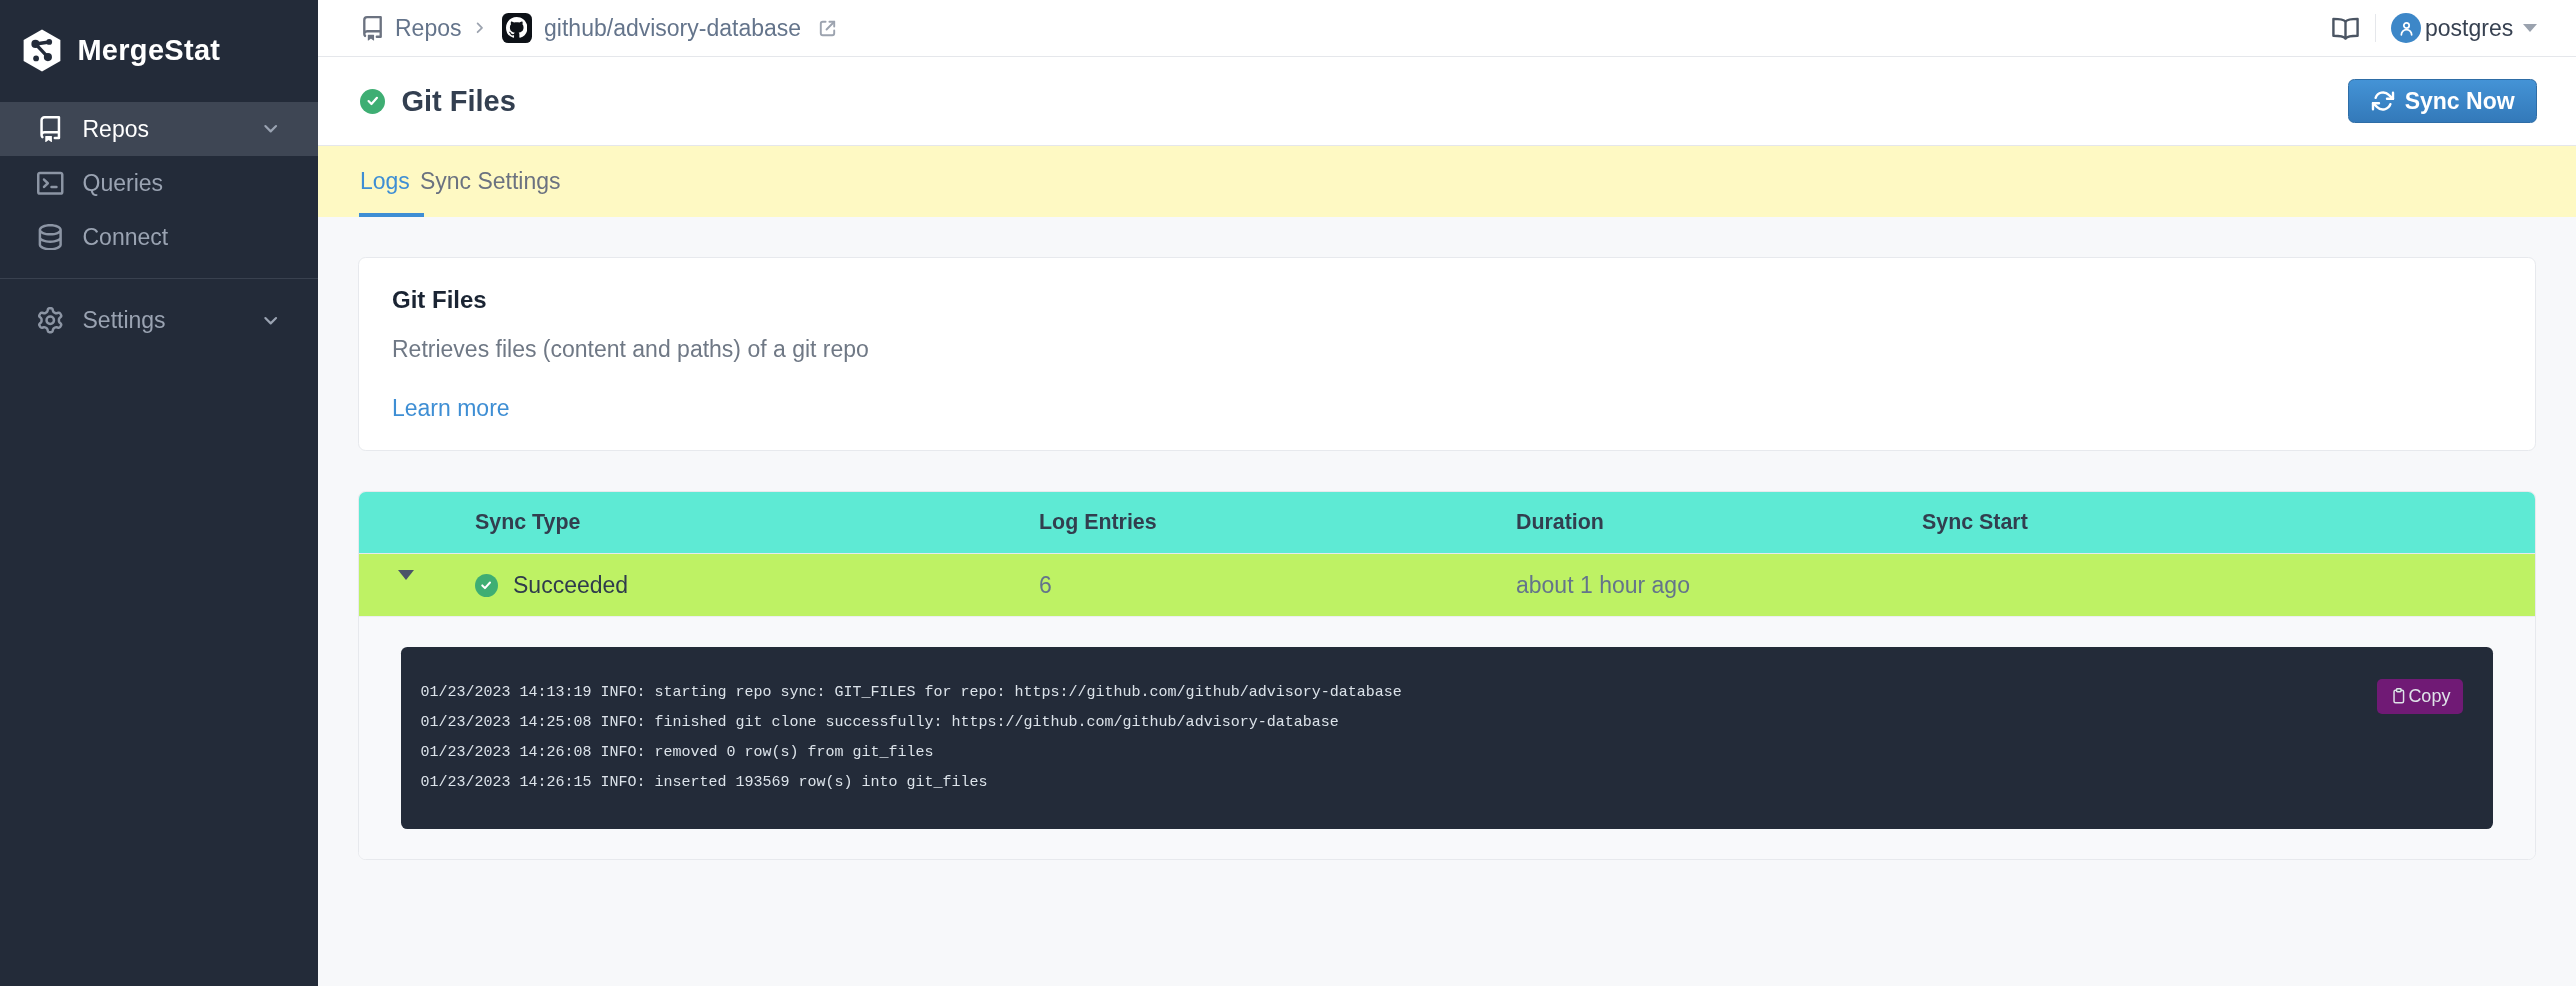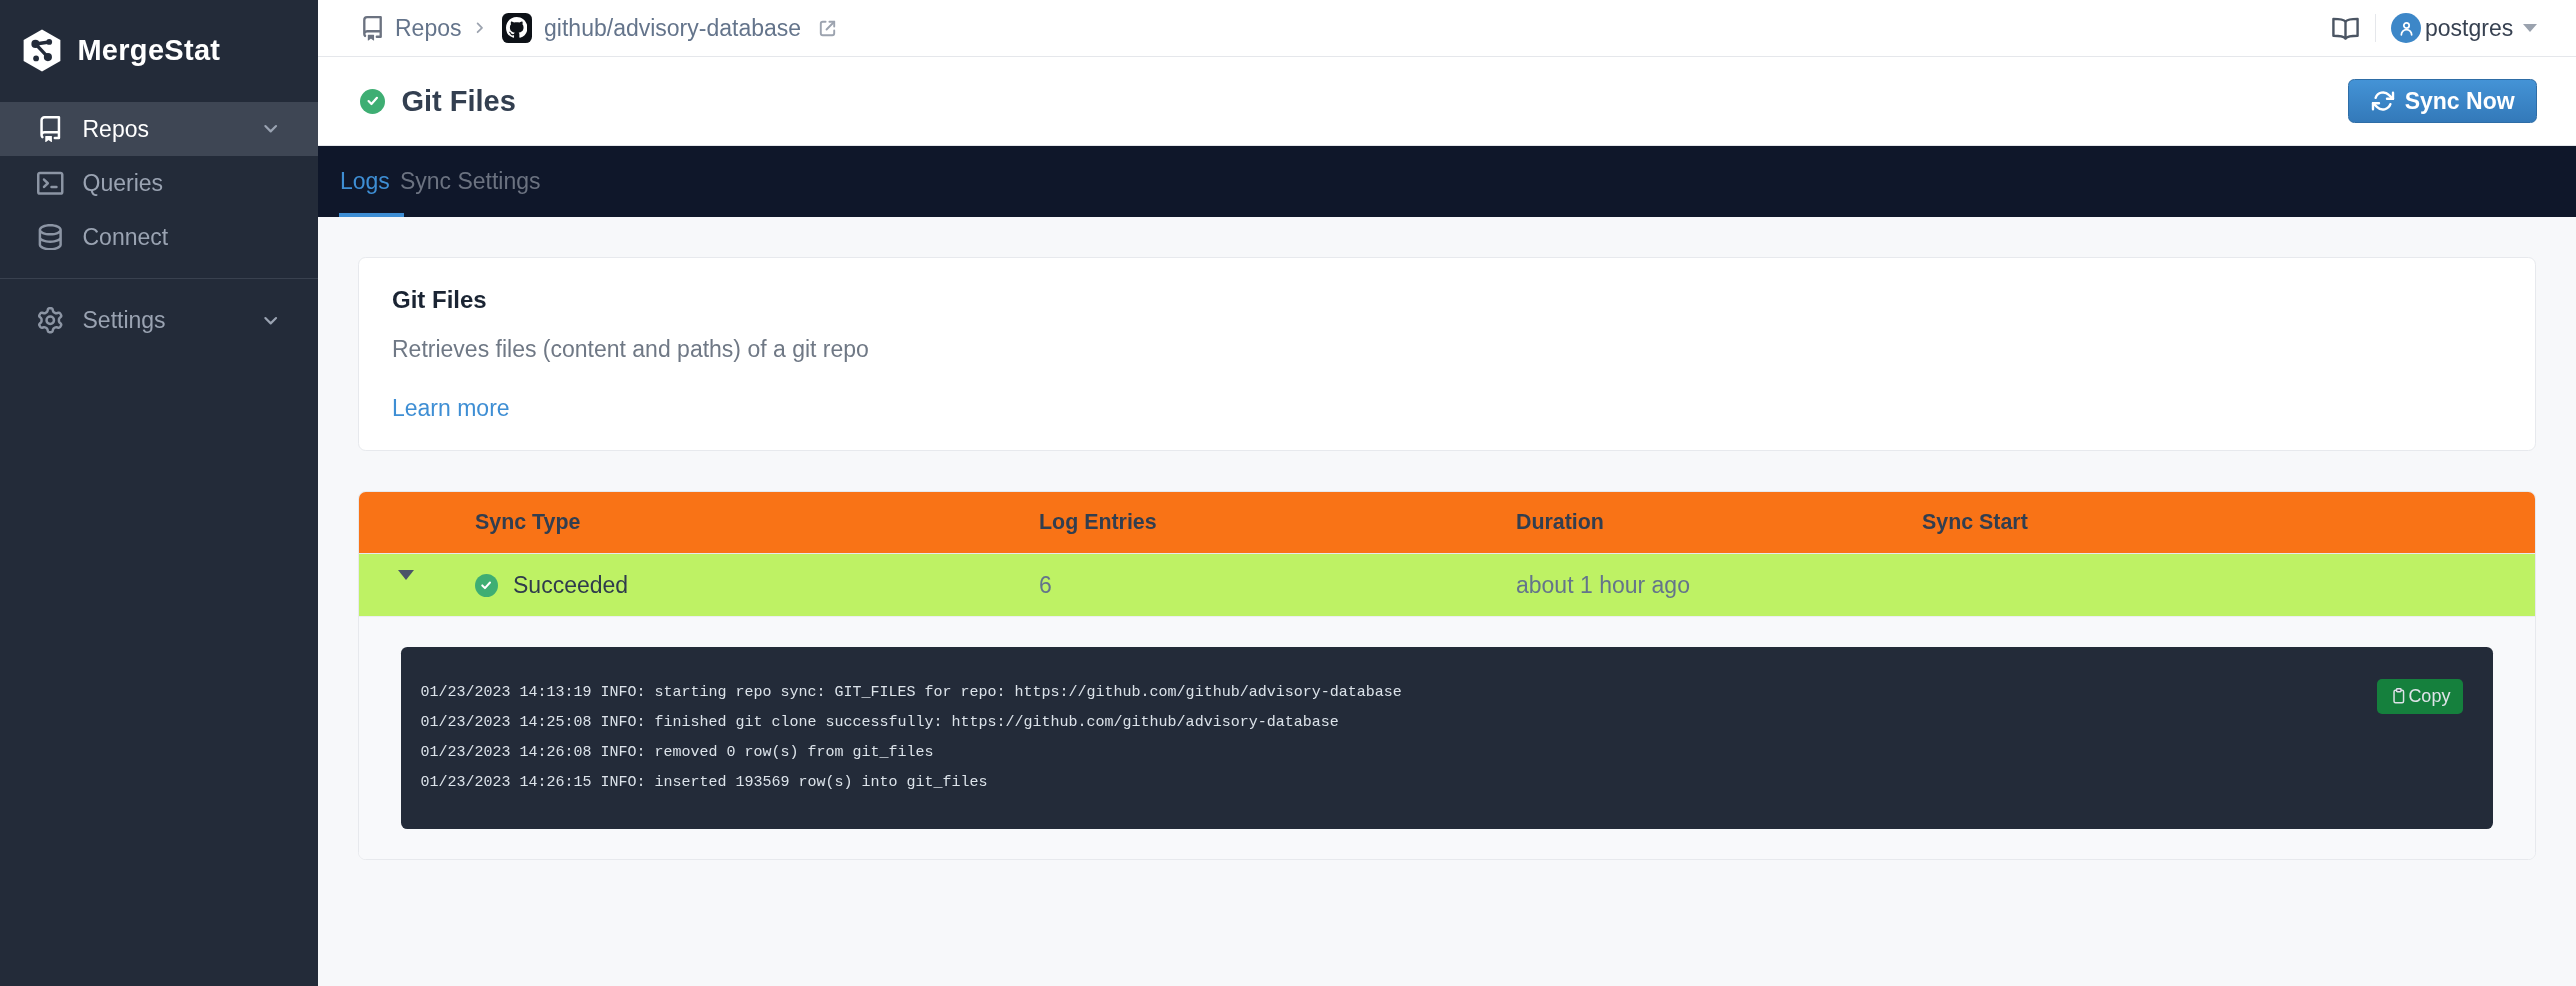--- a/index.html
+++ b/index.html
@@ -42,47 +42,47 @@
   .pagehead { height:89px; border-bottom:1.3px solid #e5e7eb; display:flex; align-items:center; justify-content:space-between; padding:0 39px 0 42px; background:#fff; }
   .pagehead-left { display:flex; align-items:center; gap:16.4px; }
   .status-circle { border-radius:50%; background:#3eae73; display:flex; align-items:center; justify-content:center; }
   .status-circle.lg { width:25px; height:25px; }
   .status-circle.sm { width:23px; height:23px; }
   .status-circle svg { width:62%; height:62%; }
   .page-title { font-size:29px; font-weight:700; color:#333f50; }
   .sync-btn { display:flex; align-items:center; gap:10px; height:44px; padding:0 21.4px; border-radius:6.3px; background:linear-gradient(#4493d6,#3379b9); border:1.3px solid #2e6da6; color:#ffffff; font-size:23px; font-weight:700; cursor:pointer;text-align:right; }
   .sync-btn svg { width:24px; height:24px; }
 
-  .tabbar { height:71px; background:#0f172a; display:flex; align-items:center; padding-left:22px; }
+  .tabbar { height:71px; background:#fef9c3; display:flex; align-items:center; padding-left:42px; }
   .tab { position:relative; height:100%; display:flex; align-items:center; font-size:23px; cursor:pointer; }
   .tab.active { color:#3e8ed4; }
   .tab.active::after { content:""; position:absolute; left:-1.3px; bottom:0; width:calc(100% + 15px); height:4.4px; background:#3e8ed4; }
   .tab.inactive { color:#6b7280; margin-left:10px; }
 
   .content { flex:1; background:#f7f8fa; padding:40px 40px 0 40px; overflow:hidden; }
 
   .card { background:#ffffff; border:1.3px solid #e7e9ed; border-radius:7.6px; }
   .info-card { padding:26.5px 33px 28px 33px; margin-bottom:40px; }
   .info-title { font-size:24px; font-weight:700; color:#1a2433; line-height:30px; margin-bottom:20px; }
   .info-desc { font-size:23px; color:#6f7885; line-height:28px; margin-bottom:31.5px; }
   .learn-link { font-size:23px; color:#3e8ed4; line-height:28px; cursor:pointer; display:inline-block; }
 
   .table-card { overflow:hidden; }
   .t-grid { display:grid; grid-template-columns:83px 564px 477px 406px auto; align-items:center; padding-left:33px; }
-  .t-head { height:62px; background:#f97316; border-bottom:1.3px solid #e7e9ed; }
+  .t-head { height:62px; background:#5eead4; border-bottom:1.3px solid #e7e9ed; }
   .t-head .th { font-size:21.4px; font-weight:700; color:#323e4f; }
   .t-row { height:63px; background:#bef264; border-bottom:1.3px solid #eceef1; cursor:pointer; }
   .toggle-tri { width:0; height:0; border-left:8.2px solid transparent; border-right:8.2px solid transparent; border-top:10px solid #4a5568; margin-left:6.3px; cursor:pointer; }
   .status-cell { display:flex; align-items:center; gap:15px; font-size:23px; font-weight:500; color:#2f3b4c; }
   .td { font-size:23px; color:#64748b; }
 
   .row-expand { background:#f8f9fb; padding:30px 42px 30px 42px; }
   .log-box { position:relative; background:#232b39; border-radius:6.3px; padding:31px 19px 31px 19.5px; }
   .log-line { font-family:Liberation Mono, monospace; font-size:15px; line-height:30px; color:#dce3ea; white-space:pre; }
-  .copy-btn { position:absolute; top:31.5px; right:30px; height:35px; display:flex; align-items:center; gap:1px; background:#15803d; border:none; border-radius:5px; padding:0 12.6px; color:#dfe3e9; font-size:18px; font-family:"Liberation Sans", sans-serif; cursor:pointer; }
+  .copy-btn { position:absolute; top:31.5px; right:30px; height:35px; display:flex; align-items:center; gap:1px; background:#701a75; border:none; border-radius:5px; padding:0 12.6px; color:#dfe3e9; font-size:18px; font-family:"Liberation Sans", sans-serif; cursor:pointer; }
   .copy-btn svg { width:17.6px; height:17.6px; }
 </style>
 </head>
 <body>
 
 <div id="app">
 
   <aside class="sidebar">
     <div class="logo-row">
       <svg class="logo-mark" viewBox="0 0 32 34">

